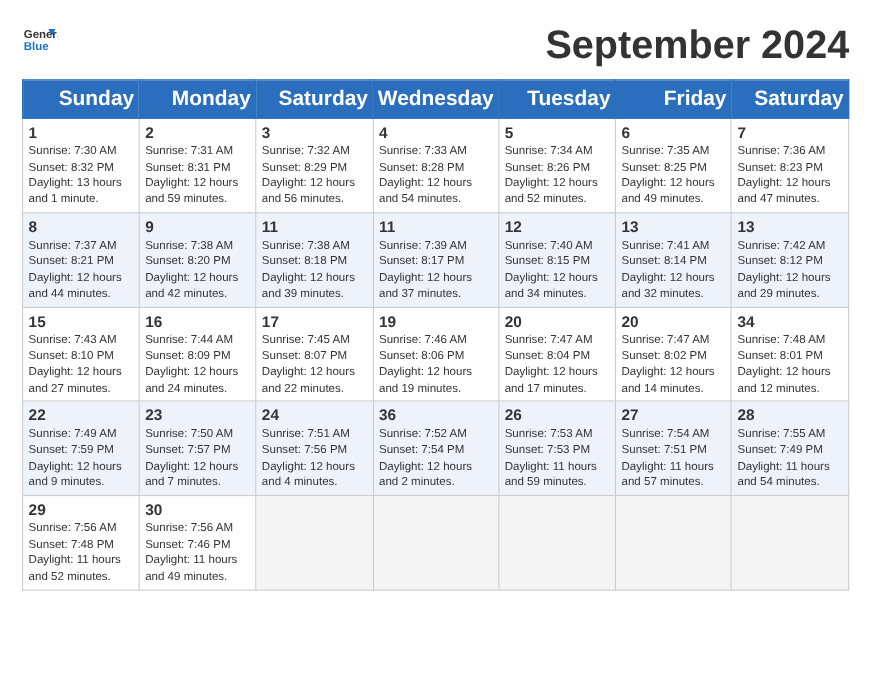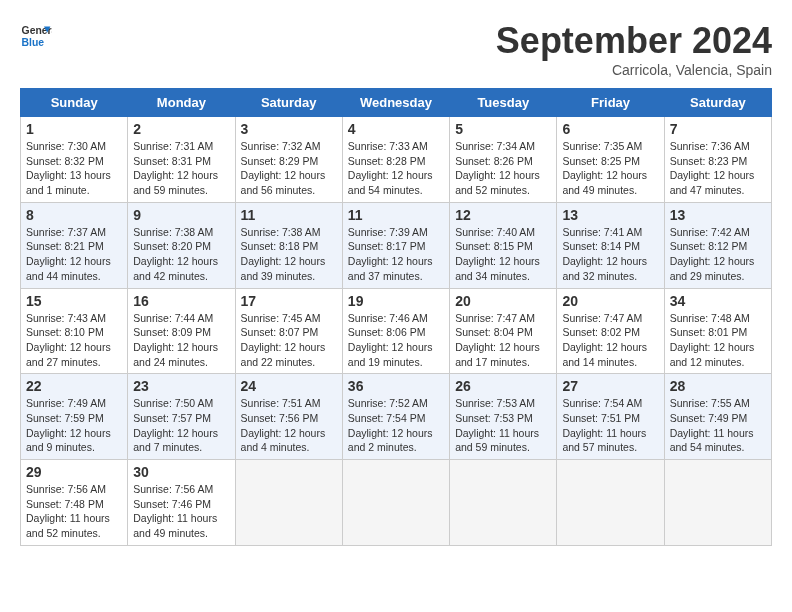--- a/index.html
+++ b/index.html
@@ -19,42 +19,42 @@
     .logo {
       display: flex;
       align-items: center;
       gap: 4px;
     }
     .logo-icon {
       width: 32px;
       height: 32px;
     }
     .title-block {
-      text-align: right;
+      text-align: left;
     }
     .month-title {
       font-size: 36px;
       font-weight: bold;
       color: #333;
     }
     .location {
       font-size: 14px;
       color: #555;
     }
     table {
       width: 100%;
       border-collapse: collapse;
       font-size: 11px;
     }
     th {
       background-color: #2a6ebd;
       color: #fff;
       padding: 6px 4px;
-      text-align: center;
-      font-size: 13px;
+      text-align: right;
+      font-size: 19px;
       font-weight: bold;
       border: 1px solid #2a6ebd;
     }
     td {
       border: 1px solid #ccc;
       vertical-align: top;
       padding: 4px 5px;
       height: 80px;
       width: 14.28%;
       background: #fff;
@@ -90,21 +90,20 @@
 <div class="header">
   <div class="logo">
     <svg class="logo-icon" viewBox="0 0 40 40" xmlns="http://www.w3.org/2000/svg">
       <text x="2" y="18" font-size="13" font-weight="bold" fill="#333">General</text>
       <text x="2" y="32" font-size="13" font-weight="bold" fill="#1a73c7">Blue</text>
       <polygon points="30,8 38,8 34,16" fill="#1a73c7"></polygon>
     </svg>
   </div>
   <div class="title-block">
     <div class="month-title">September 2024</div>
-    <div class="location">Carricola, Valencia, Spain</div>
   </div>
 </div>
 
 <table>
   <thead>
     <tr>
     <th>Sunday</th>
         <th>Monday</th>
         <th>Saturday</th>
         <th>Wednesday</th>

